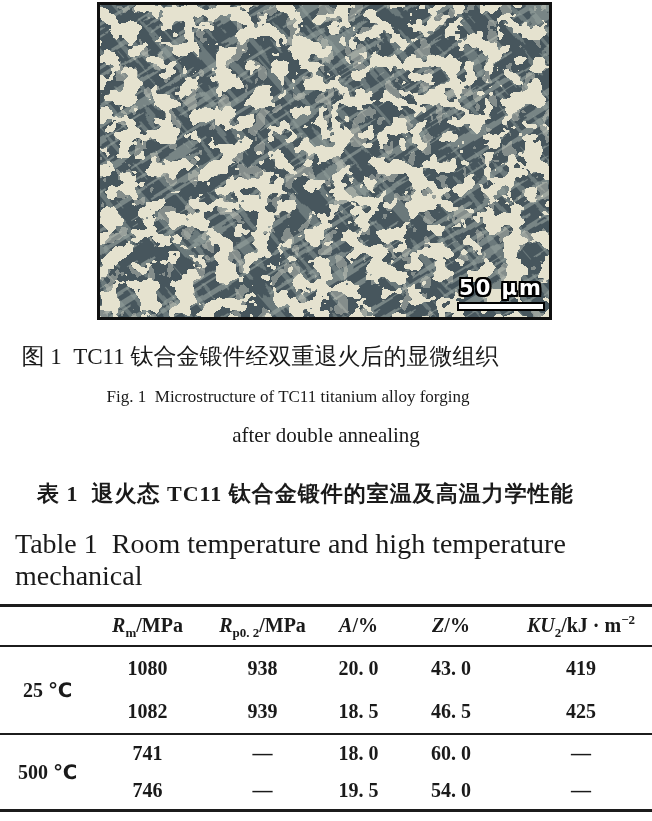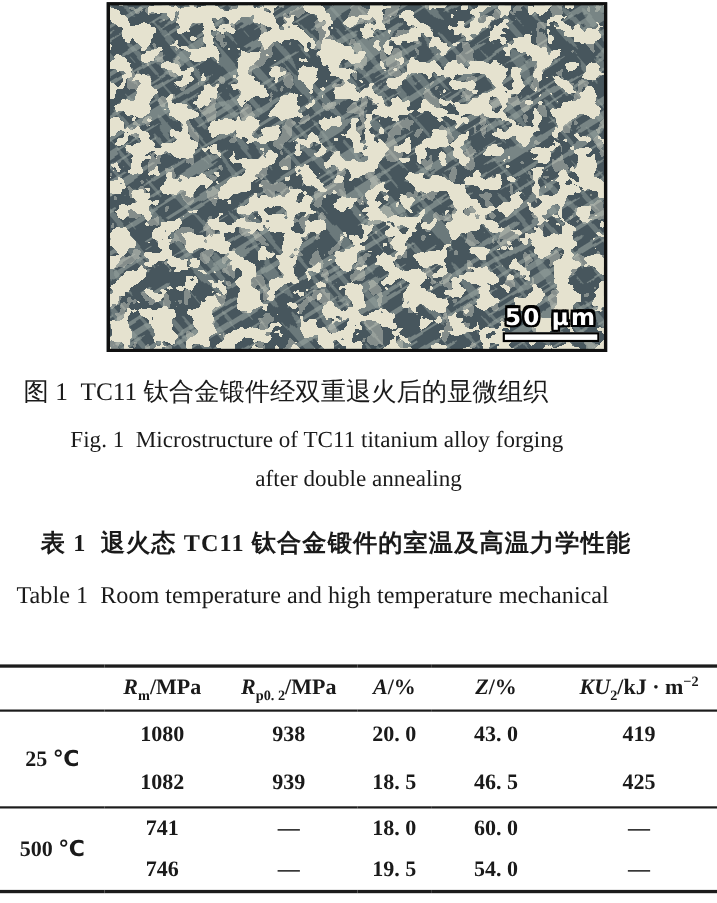--- a/index.html
+++ b/index.html
@@ -34,28 +34,28 @@
   }
   .scalebar-line{
     margin-top:2px;
     width:84px;height:5px;
     background:#ffffff;border:2px solid #000000;
   }
 
   
   .cap,.tcap{position:absolute;white-space:pre-wrap;}
   .cap-cn{top:341px;left:0;width:520px;text-align:center;font-size:23px;}
-  .cap-en1{top:387px;left:0;width:576px;text-align:center;font-size:21px;}
+  .cap-en1{top:387px;left:0;width:576px;text-align:center;font-size:17px;}
   .cap-en2{top:423px;left:0;width:652px;text-align:center;font-size:21px;}
   .tbl-cn{
     top:479px;left:37px;font-size:22px;font-weight:700;
     font-family:Liberation Serif, serif;
     letter-spacing:1px;
   }
-  .tbl-en1{top:528px;left:15px;font-size:22px;}
+  .tbl-en1{top:528px;left:15px;font-size:28px;}
   .tbl-en2{top:563px;left:93px;font-size:21px;}
 
   
   table.props{
     position:absolute;left:0;top:604px;
     width:652px;table-layout:fixed;border-collapse:collapse;
     border-top:3px solid #1c1c1c;border-bottom:3px solid #1c1c1c;
     font-size:20px;
   }
   table.props th,table.props td{

